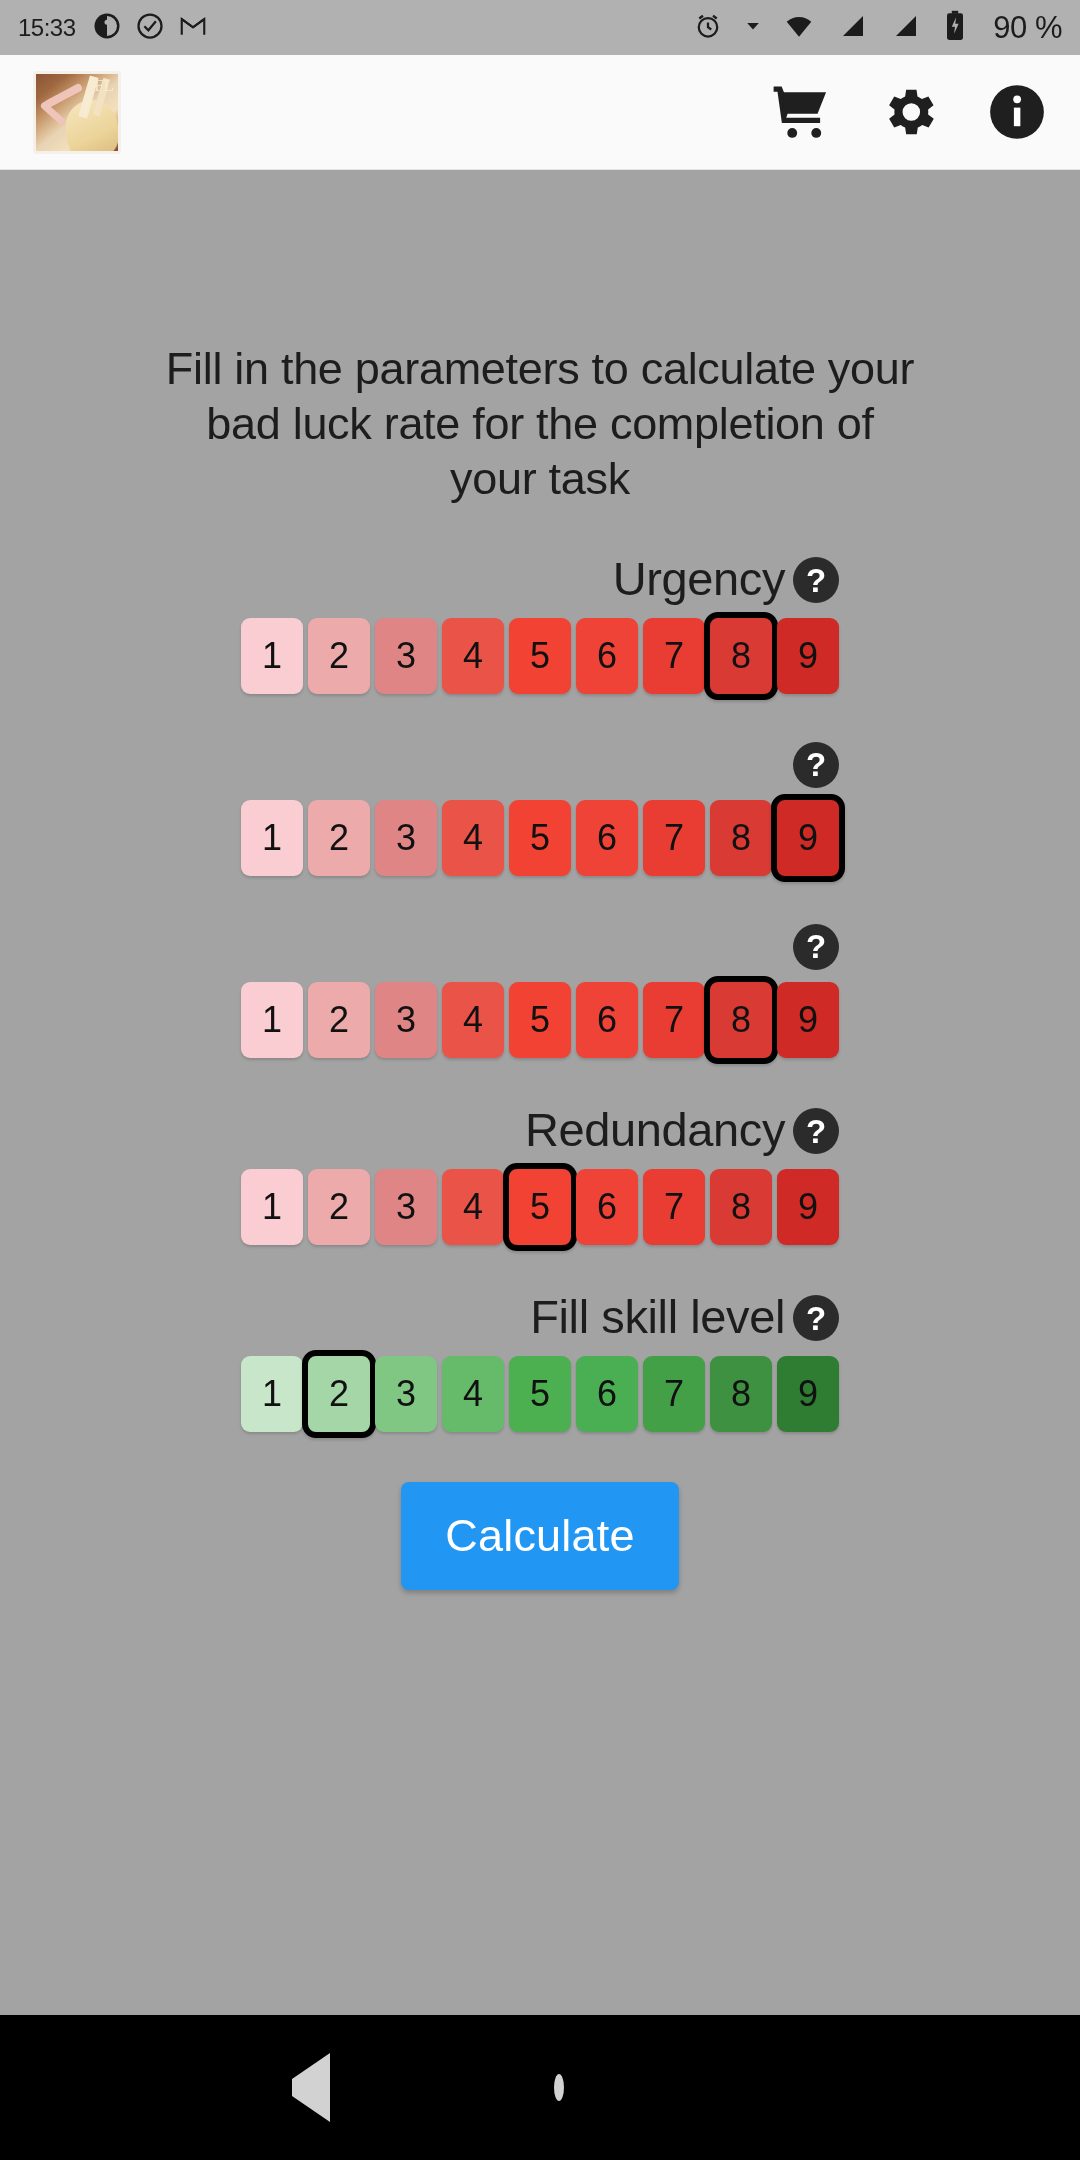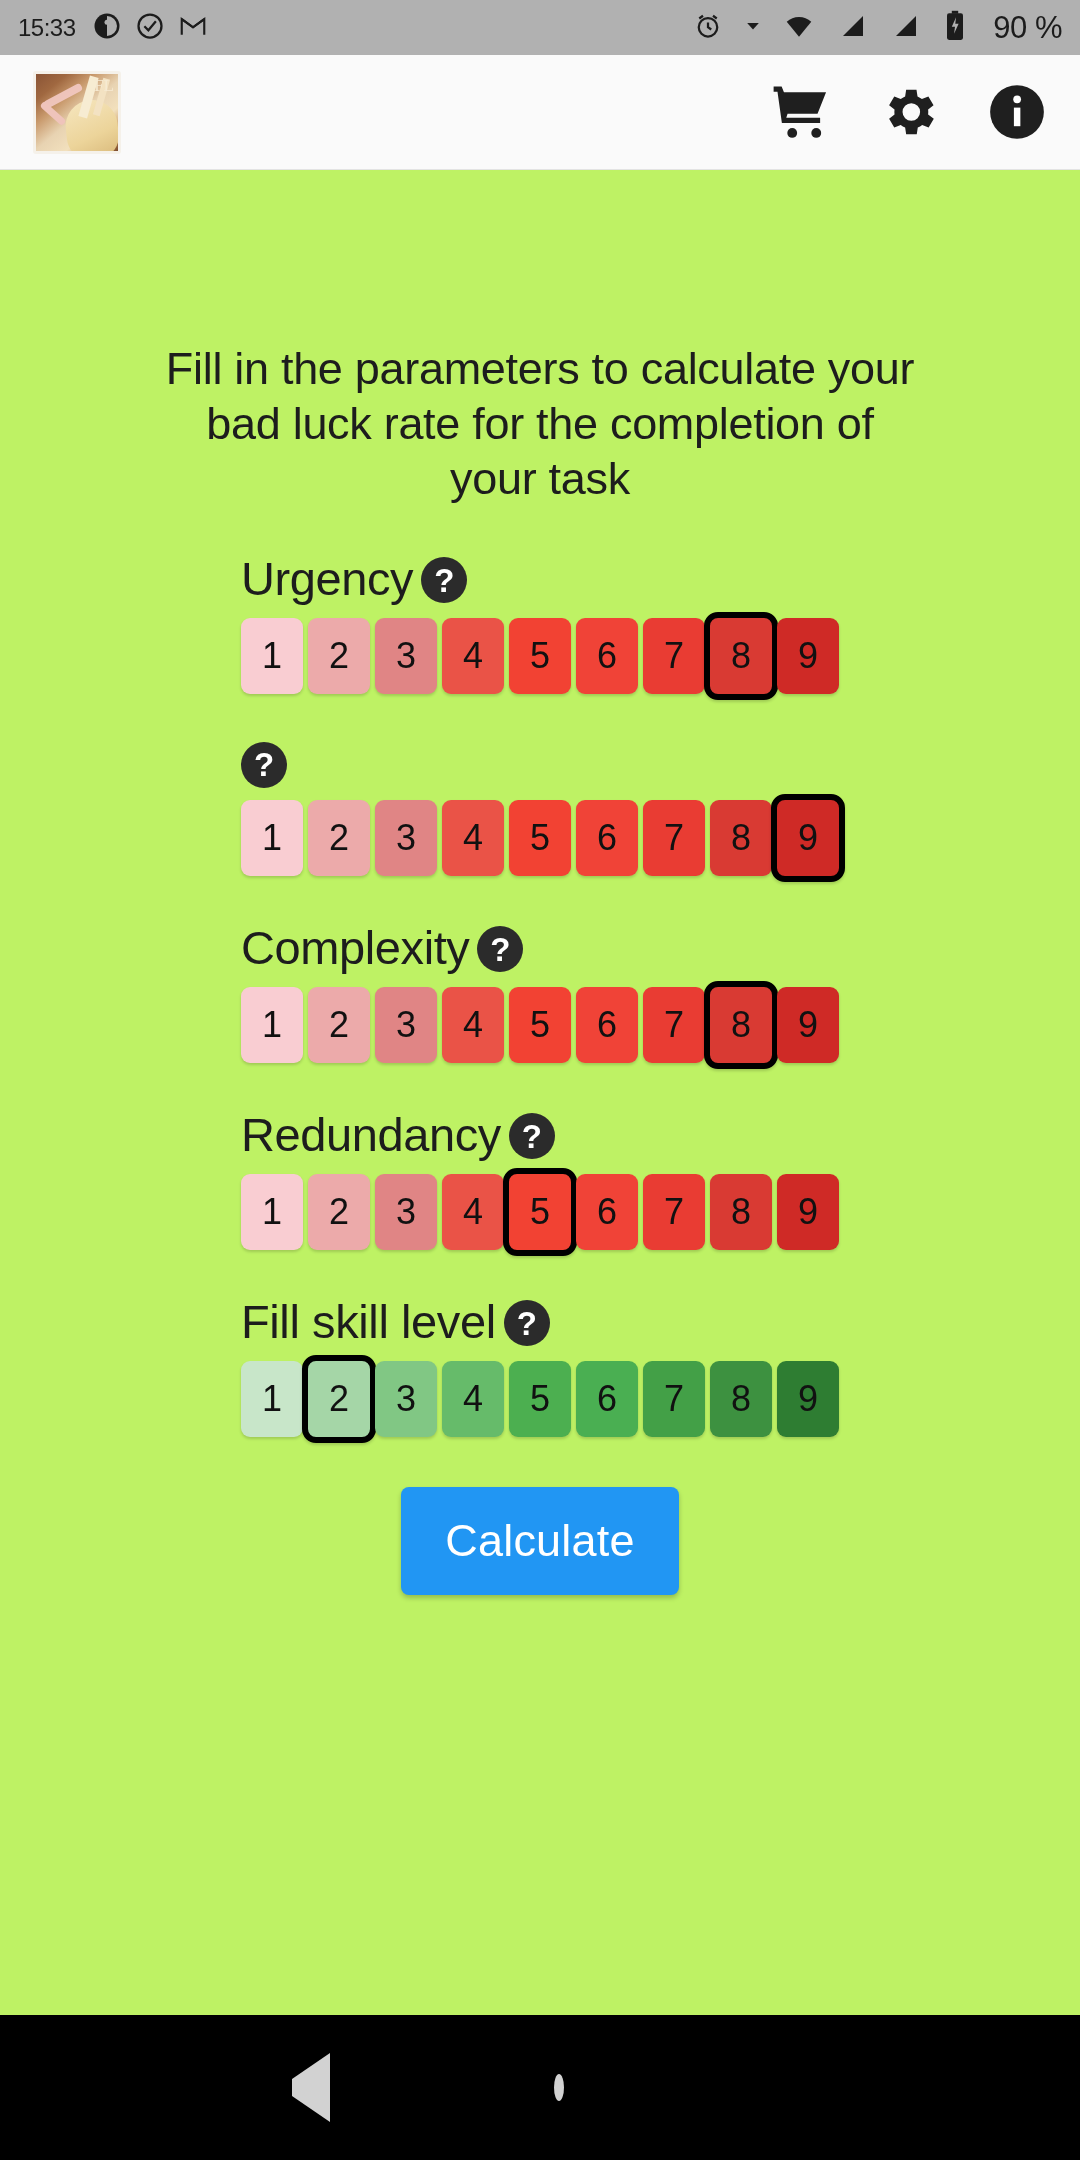--- a/index.html
+++ b/index.html
@@ -110,35 +110,35 @@
   }
   .appbar-icon {
     width: 66px; height: 66px;
     display: flex; align-items: center; justify-content: center;
     color: #1f1f1f;
   }
 
   
   .content {
     height: 1900px;
-    background: #bef264;
+    background: #a3a3a3;
     padding-top: 172px;
     display: flex;
     flex-direction: column;
     align-items: center;
   }
   .intro {
     width: 760px;
     text-align: center;
     font-size: 45px;
     line-height: 1.22;
     color: #1d1d1d;
     letter-spacing: -0.3px;
   }
-  .section { margin-top: 44px; display: flex; flex-direction: column; align-items: flex-start; }
+  .section { margin-top: 44px; display: flex; flex-direction: column; align-items: flex-end; }
   .section-head {
     display: flex;
     align-items: center;
     justify-content: center;
     gap: 8px;
     margin-bottom: 12px;
   }
   .section-label {
     font-size: 47px;
     color: #1d1d1d;
@@ -353,21 +353,20 @@
           <div class="scale-btn" style="background: rgb(234, 83, 71);">4</div>
           <div class="scale-btn" style="background: rgb(242, 66, 51);">5</div>
           <div class="scale-btn" style="background: rgb(240, 67, 55);">6</div>
           <div class="scale-btn" style="background: rgb(233, 60, 51);">7</div>
           <div class="scale-btn" style="background: rgb(217, 58, 51);">8</div>
           <div class="scale-btn selected" style="background: rgb(207, 42, 38);">9</div>
         </div>
       </div>
       <div class="section">
         <div class="section-head">
-          <span class="section-label">Complexity</span>
           <span class="help-icon">?</span>
         </div>
         <div class="scale-row">
           <div class="scale-btn" style="background: rgb(249, 205, 210);">1</div>
           <div class="scale-btn" style="background: rgb(236, 170, 170);">2</div>
           <div class="scale-btn" style="background: rgb(224, 133, 133);">3</div>
           <div class="scale-btn" style="background: rgb(234, 83, 71);">4</div>
           <div class="scale-btn" style="background: rgb(242, 66, 51);">5</div>
           <div class="scale-btn" style="background: rgb(240, 67, 55);">6</div>
           <div class="scale-btn" style="background: rgb(233, 60, 51);">7</div>

